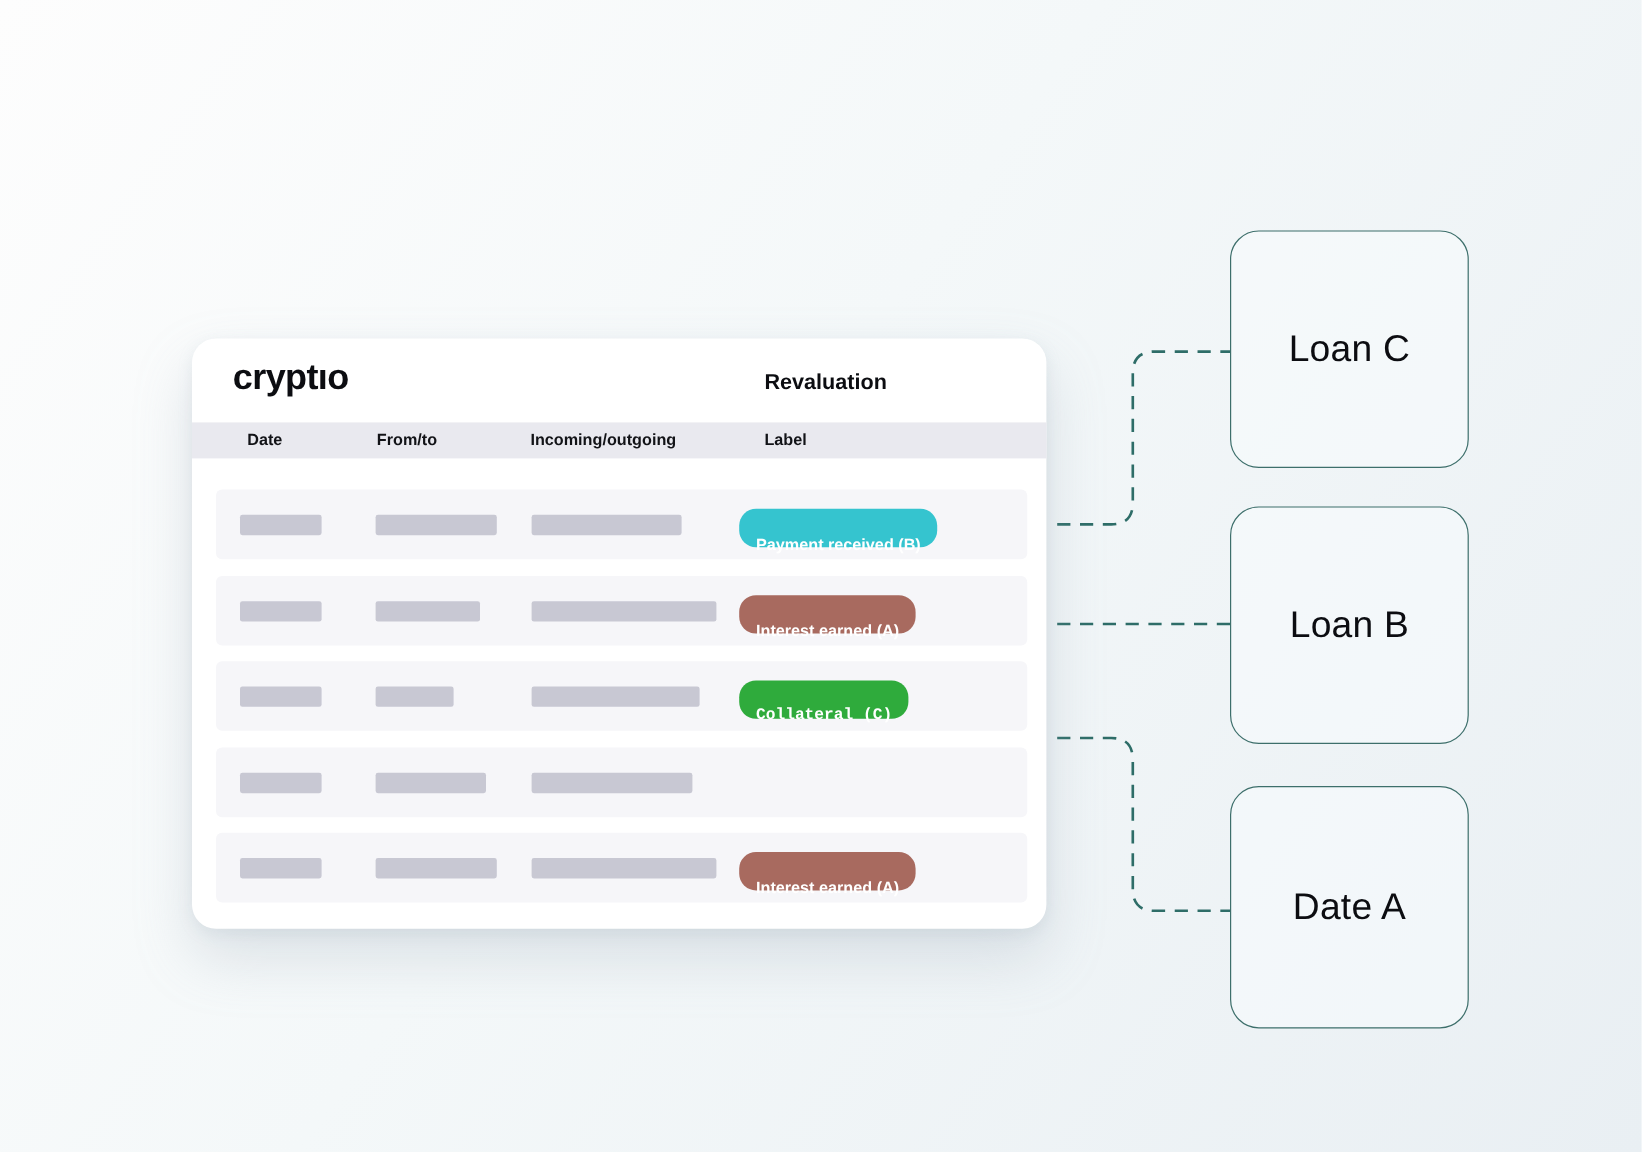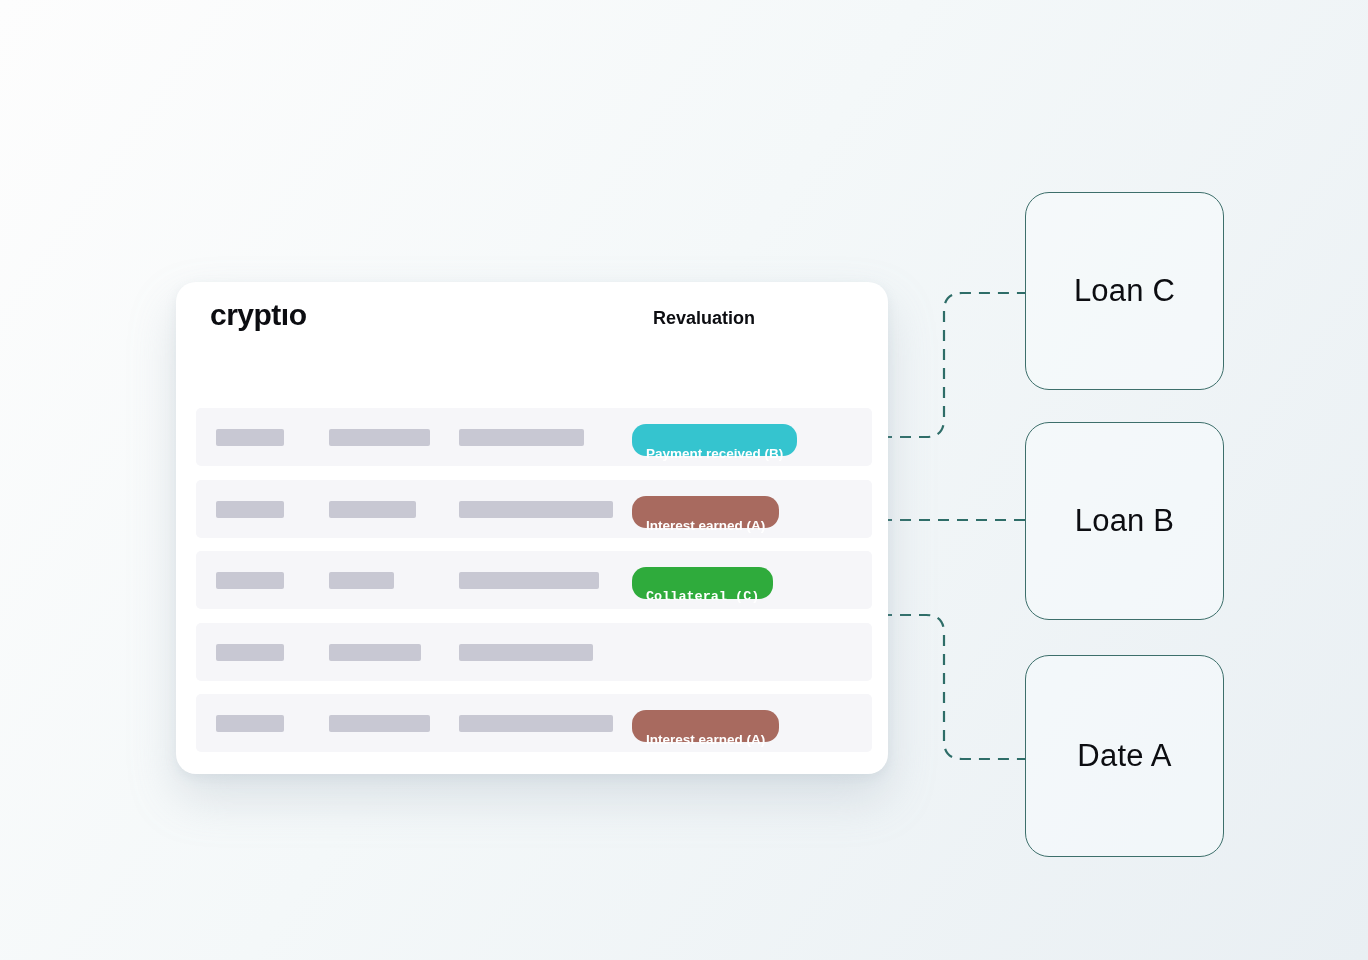--- a/index.html
+++ b/index.html
@@ -19,21 +19,21 @@
   }
   .connectors path {
     fill: none;
     stroke-width: 2.2;
     stroke-dasharray: 11 8;
   }
 
   
   .card {
     position: absolute;
-    left: 176px; top: 282px;
+    left: 160px; top: 282px;
     width: 712px; height: 492px;
     background: #ffffff;
     border-radius: 20px;
     box-shadow: 0 24px 48px rgba(150,167,179,0.28), 0 4px 12px rgba(150,167,179,0.15);
   }
   .logo {
     position: absolute;
     left: 34px; top: 16px;
     font-size: 30px;
     font-weight: 700;
@@ -124,20 +124,26 @@
 <svg class="connectors" viewBox="0 0 1368 960">
   <path d="M 881 437 H 926 Q 944 437 944 419 V 311 Q 944 293 962 293 H 1025" stroke="#2e6d68"></path>
   <path d="M 881 520 H 1025" stroke="#2e6d68"></path>
   <path d="M 881 615 H 926 Q 944 615 944 633 V 741 Q 944 759 962 759 H 1025" stroke="#2e6d68"></path>
 </svg>
 
 <div class="card">
   <div class="logo">cryptıo</div>
   <div class="card-title">Revaluation</div>
 
+  <div class="col-header-row">
+    <span class="col-header">Date</span>
+    <span class="col-header">From/to</span>
+    <span class="col-header">Incoming/outgoing</span>
+    <span class="col-header">Label</span>
+  </div>
 
   <div id="rows-container">
       <div class="tx-row" style="top: 126px;">
     <div class="bar date" style="width: 68px;"></div>
     <div class="bar fromto" style="width: 101px;"></div>
     <div class="bar inout" style="width: 125px;"></div>
     <div class="badge" style="background: rgb(53, 196, 207); color: rgb(255, 255, 255);">Payment received (B)</div>
   </div>
       <div class="tx-row" style="top: 198px;">
     <div class="bar date" style="width: 68px;"></div>

